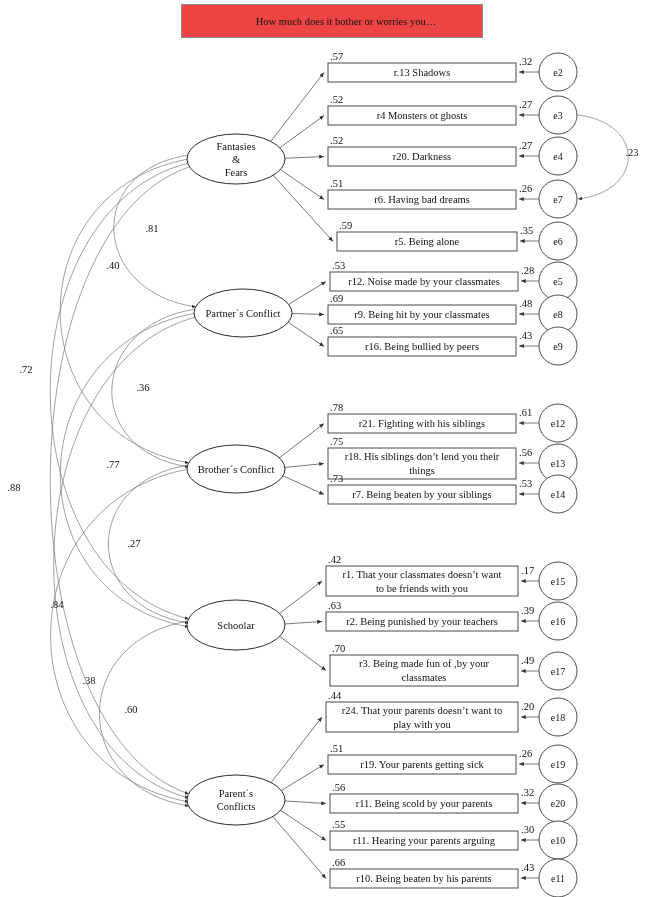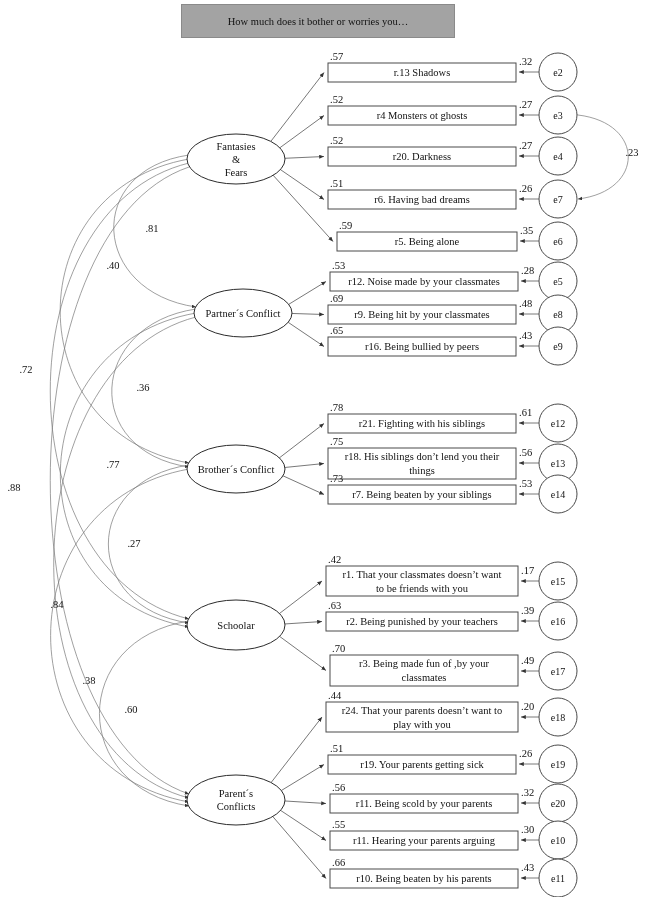--- a/index.html
+++ b/index.html
@@ -1,23 +1,23 @@
 <!DOCTYPE html>
 <html><head>
 <meta charset="utf-8">
 <style>
   html,body{margin:0;padding:0;background:#ffffff;}
   body{width:650px;height:897px;font-family:"Liberation Serif",serif;color:#111;}
   #diagram{position:relative;width:650px;height:897px;overflow:hidden;}
   svg{position:absolute;top:0;left:0;width:650px;height:897px;}
   .title-box{
     position:absolute;left:181px;top:4px;width:272px;height:32px;
-    border:1px solid #8a8a8a;background:#a3a3a3;
+    border:1px solid #8a8a8a;background:#ef4444;
     display:flex;align-items:center;justify-content:center;
-    font-size:10.5px;font-family:"Liberation Serif",serif;color:#111;
+    font-size:10.5px;font-family:"Liberation Serif",serif;color:#111;padding-left:28px;
   }
   text{font-family:"Liberation Serif",serif;fill:#111;}
   .node-rect{fill:#ffffff;stroke:#4a4a4a;stroke-width:1;}
   .node-ellipse{fill:#ffffff;stroke:#2b2b2b;stroke-width:1;}
   .err-circle{fill:#ffffff;stroke:#4a4a4a;stroke-width:1;}
   .ind-label{font-size:10.5px;}
   .lat-label{font-size:10.5px;}
   .err-label{font-size:10px;}
   .coef{font-size:10.5px;}
   .edge{fill:none;stroke:#555;stroke-width:0.8;}

